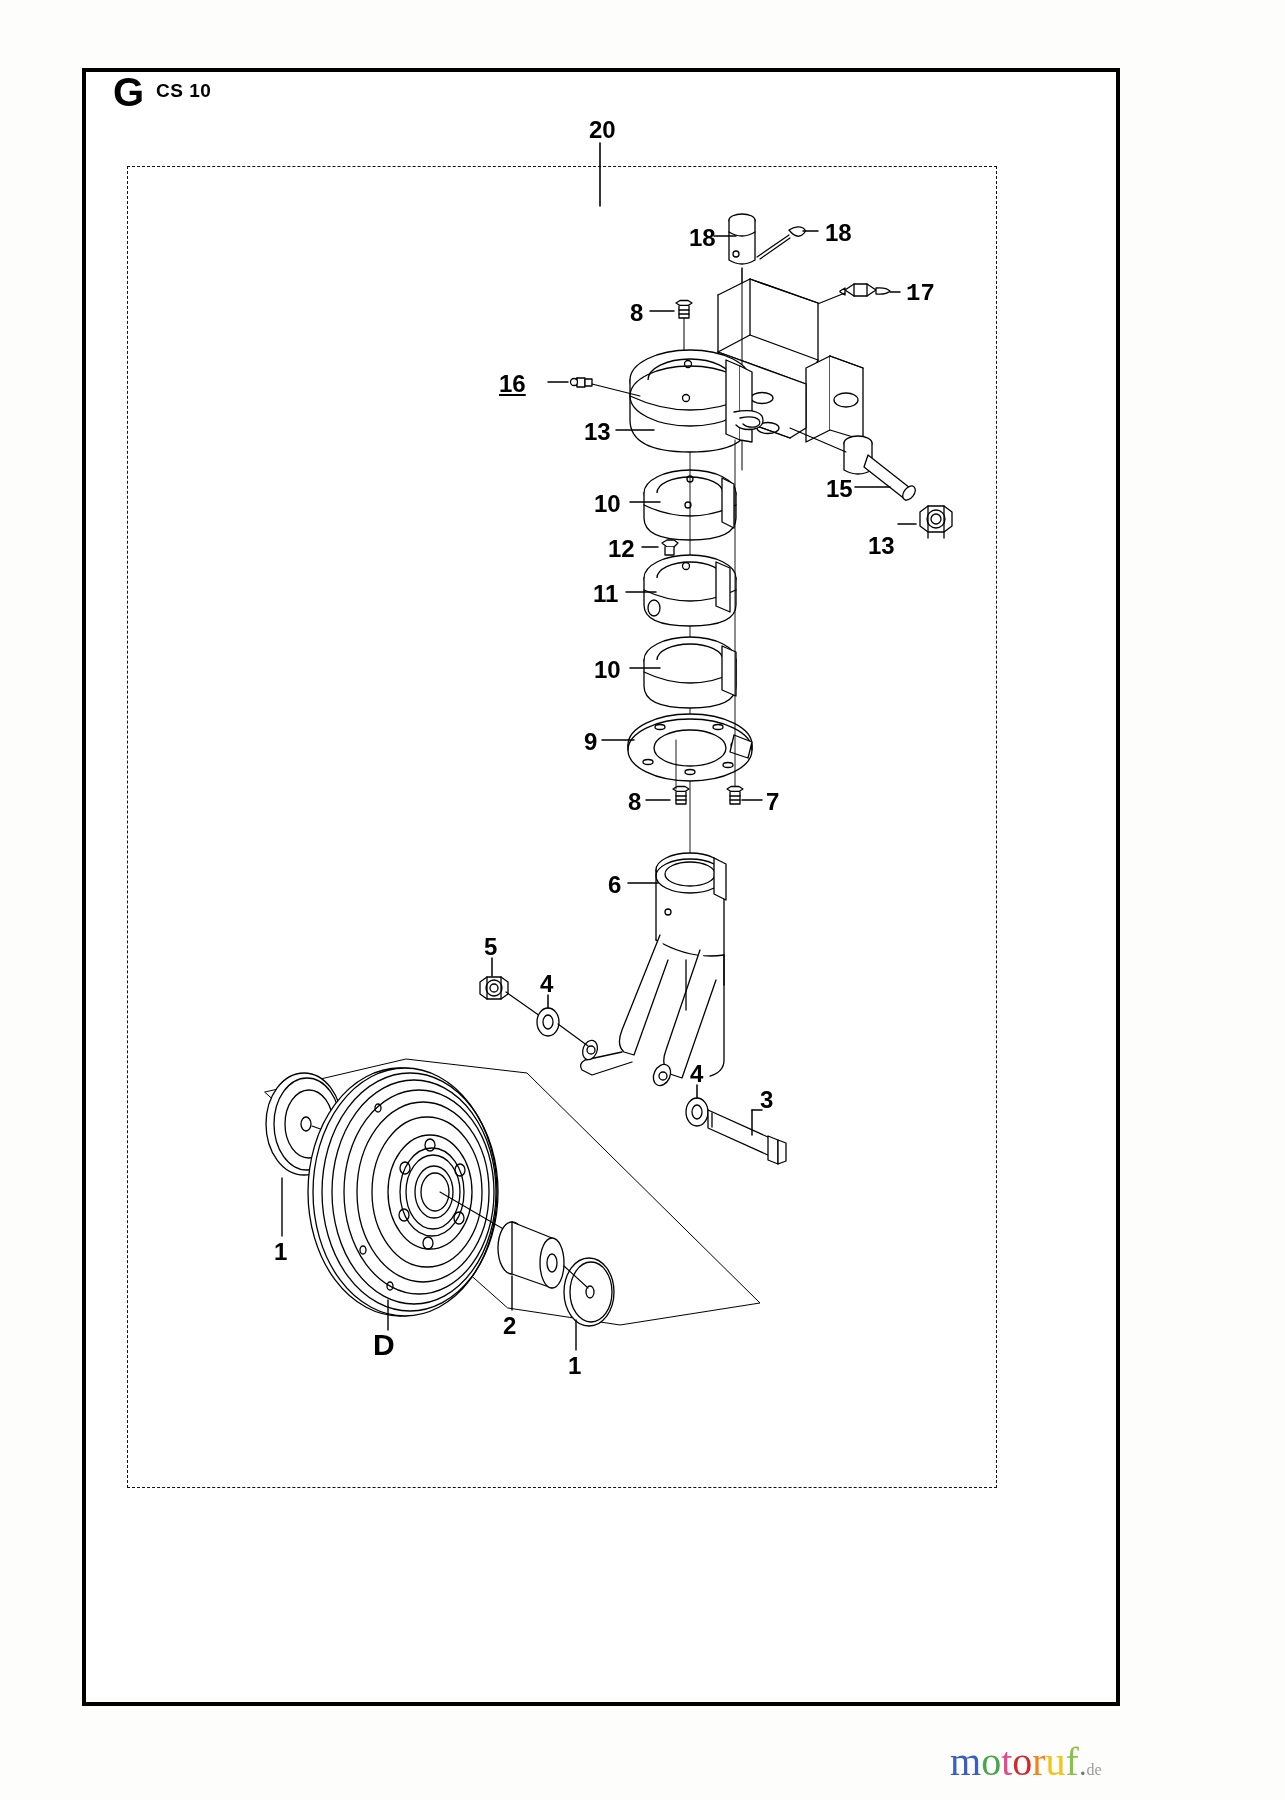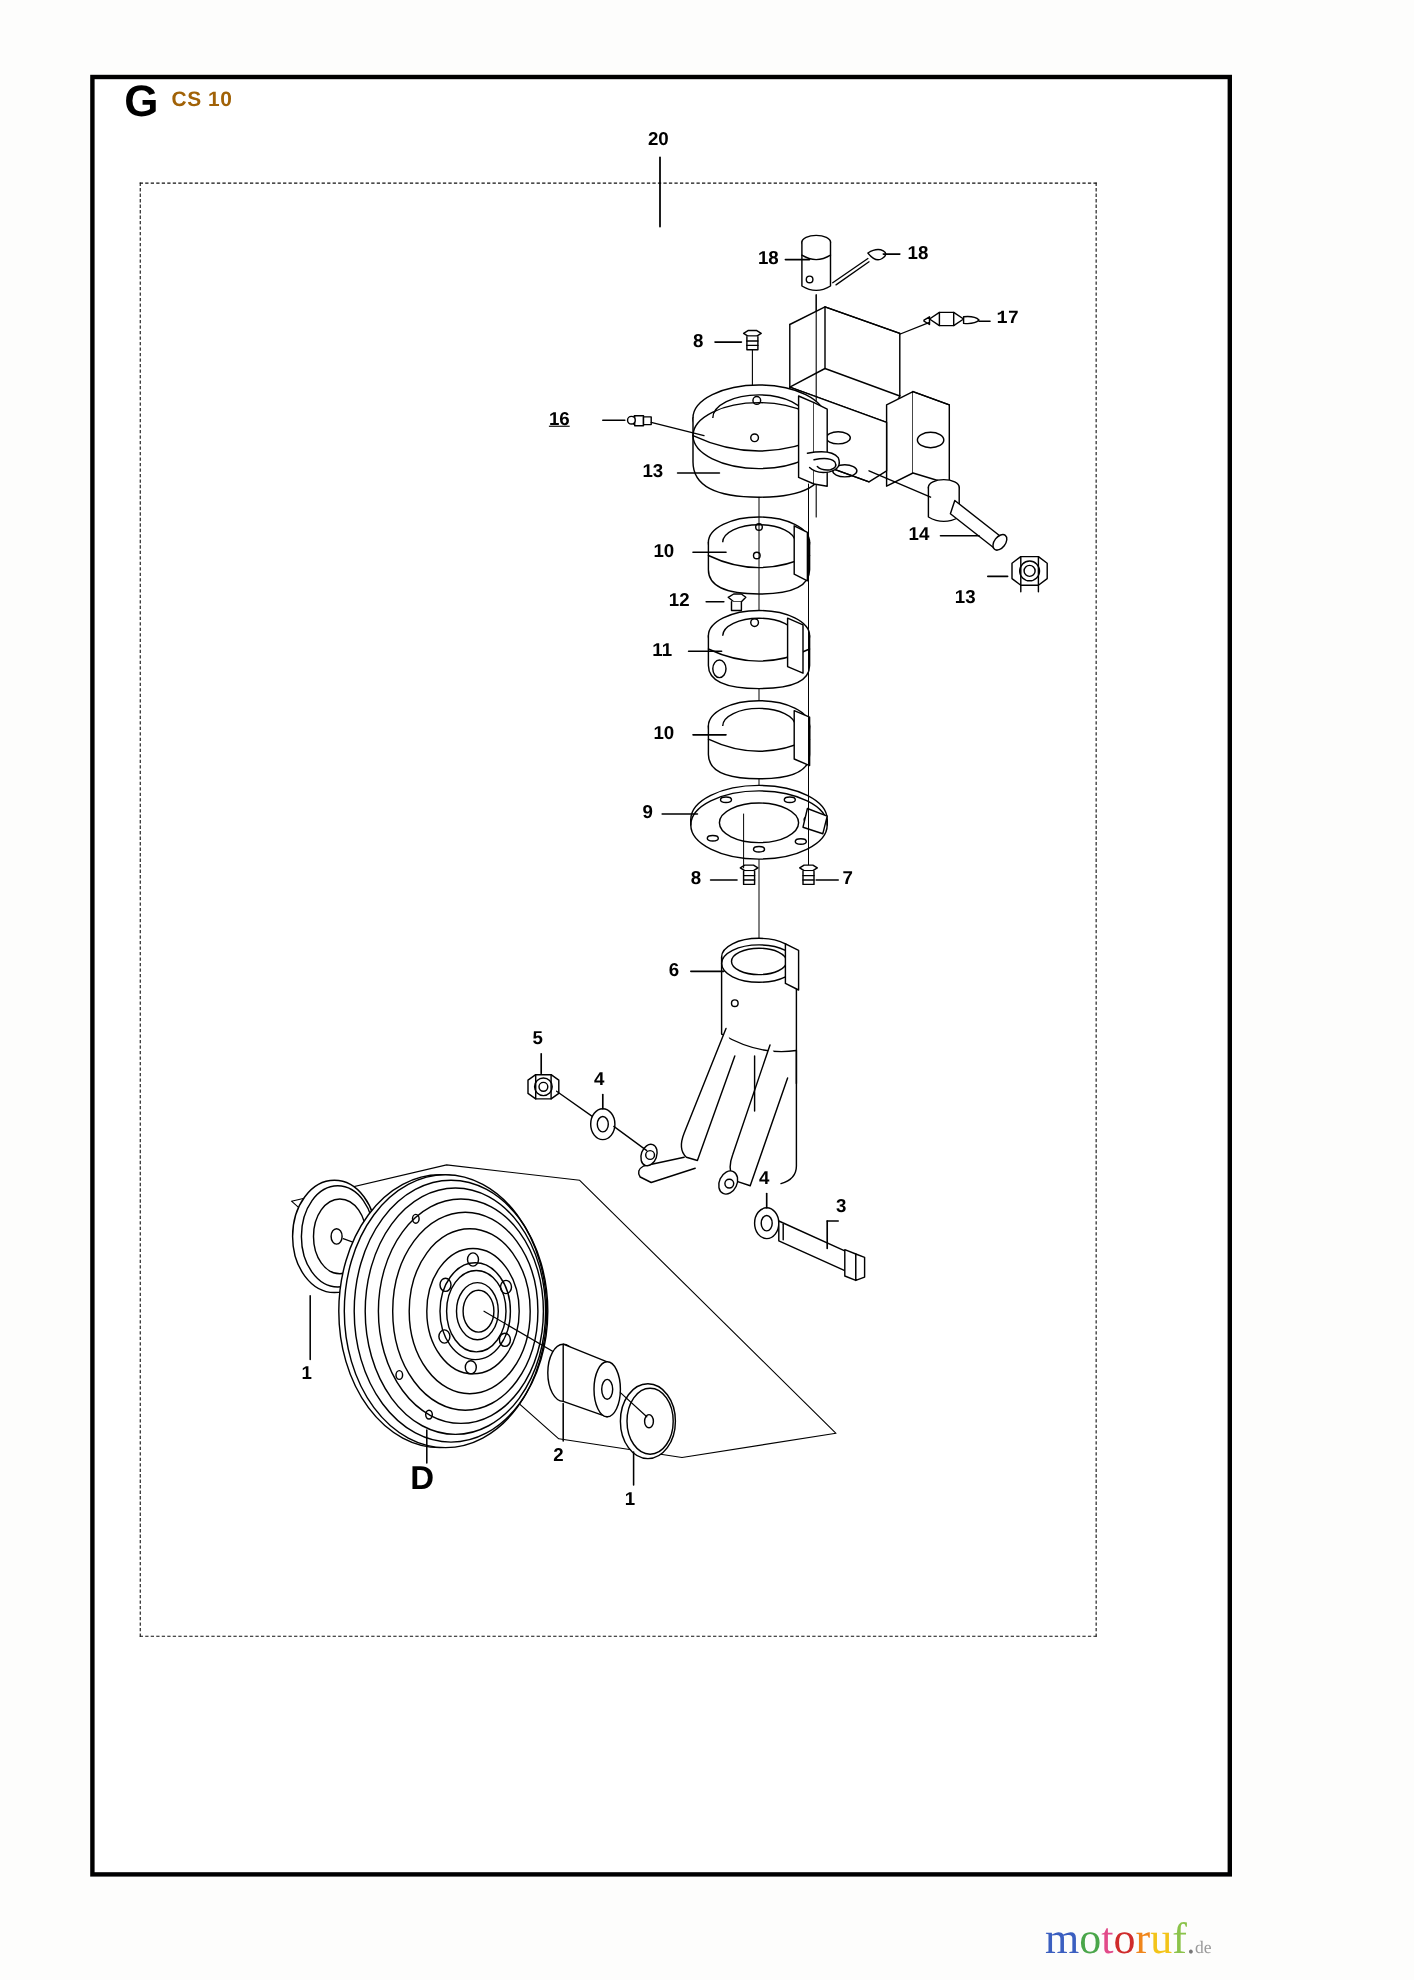--- a/index.html
+++ b/index.html
@@ -53,26 +53,26 @@
     line-height: 1;
     font-family: "Liberation Sans", sans-serif;
   }
   .section-model {
     position: absolute;
     left: 156px;
     top: 80px;
     font-size: 19px;
     font-weight: bold;
     letter-spacing: 0.5px;
-    color: #a16207;
+    color: #000000;
   }
   
   .callout {
     position: absolute;
-    font-size: 17px;
+    font-size: 24px;
     font-weight: bold;
     color: #000;
     line-height: 1;
     white-space: nowrap;
   }
   .callout.big {
     font-size: 30px;
   }
   svg.art {
     position: absolute;
@@ -348,21 +348,21 @@
     </g>
   </svg>
 
   <div class="callout" style="left:589px; top:118px;">20</div>
   <div class="callout" style="left:689px; top:226px;">18</div>
   <div class="callout" style="left:825px; top:221px;">18</div>
   <div class="callout" style="left:906px; top:282px;font-family:Liberation Mono, monospace;">17</div>
   <div class="callout" style="left:630px; top:301px;">8</div>
   <div class="callout" style="left:499px; top:372px;text-decoration:underline;">16</div>
   <div class="callout" style="left:584px; top:420px;">13</div>
-  <div class="callout" style="left:826px; top:477px;">14</div>
+  <div class="callout" style="left:826px; top:477px;">15</div>
   <div class="callout" style="left:868px; top:514px;margin-top:20px;">13</div>
   <div class="callout" style="left:594px; top:492px;">10</div>
   <div class="callout" style="left:608px; top:537px;">12</div>
   <div class="callout" style="left:593px; top:582px;">11</div>
   <div class="callout" style="left:594px; top:658px;">10</div>
   <div class="callout" style="left:584px; top:730px;">9</div>
   <div class="callout" style="left:628px; top:790px;">8</div>
   <div class="callout" style="left:766px; top:790px;">7</div>
   <div class="callout" style="left:608px; top:873px;">6</div>
   <div class="callout" style="left:484px; top:935px;">5</div>

